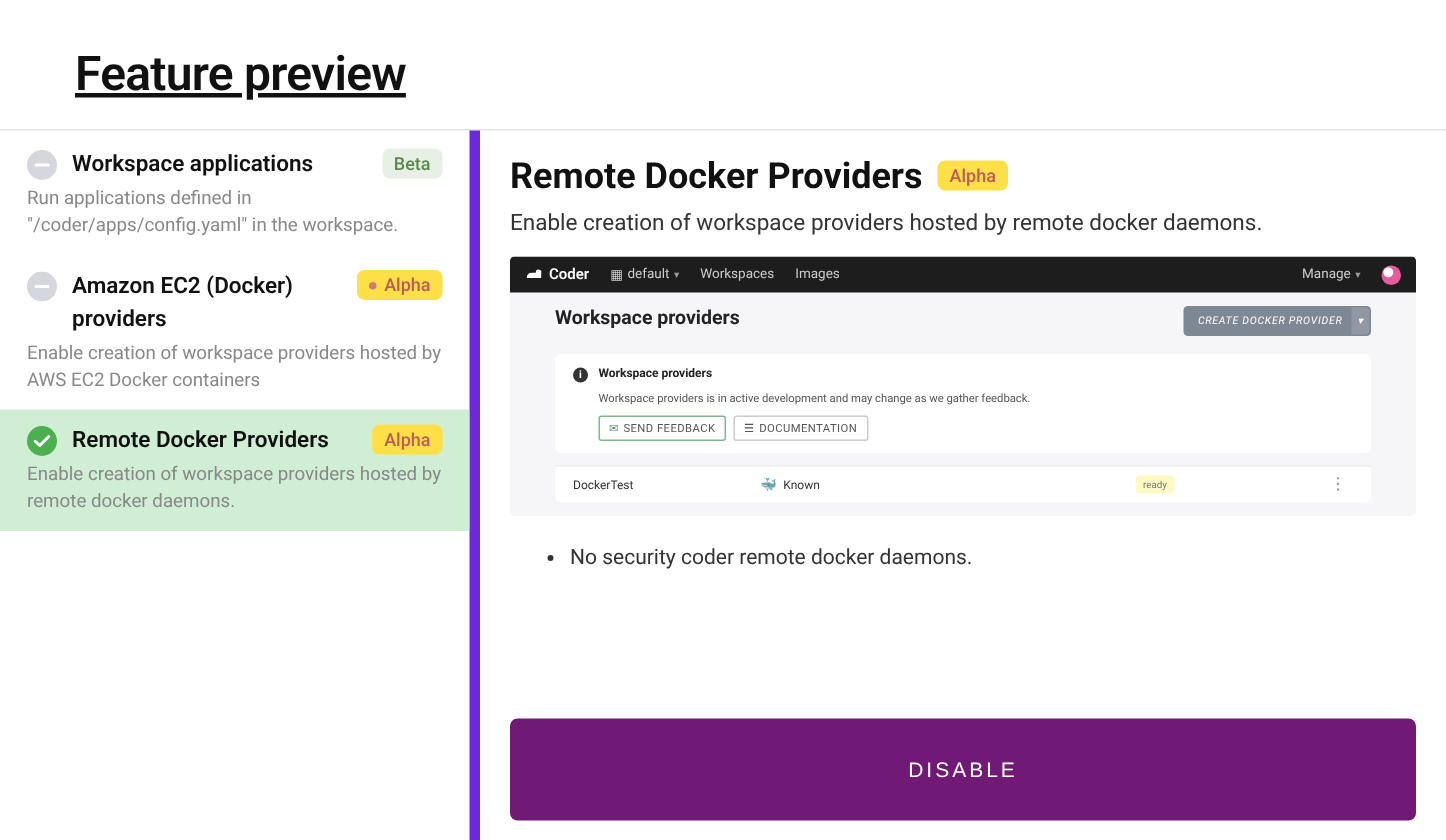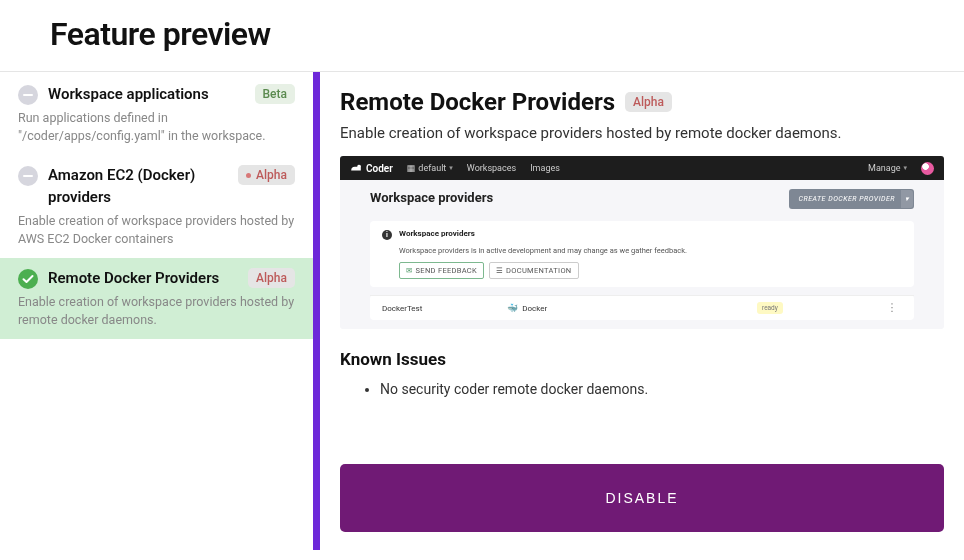--- a/index.html
+++ b/index.html
@@ -5,22 +5,23 @@
     * { box-sizing: border-box; margin: 0; padding: 0; }
     body {
       font-family: -apple-system, BlinkMacSystemFont, "Segoe UI", Roboto, sans-serif;
       background: #fff;
       color: #111;
       width: 964px;
       height: 560px;
       overflow: hidden;
     }
     .header {
-      padding: 15px 50px 18px;
+      padding: 30px 50px 18px;
       border-bottom: 1px solid #e5e5e5;
+      text-decoration: underline;
     }
     .header h1 {
       font-size: 32px;
       font-weight: 600;
       letter-spacing: -0.5px;
     }
     .content {
       display: flex;
       height: calc(100% - 82px);
     }
@@ -66,21 +67,21 @@
       display: inline-flex;
       align-items: center;
       gap: 5px;
       flex-shrink: 0;
     }
     .badge.beta {
       background: #e7f0e5;
       color: #5b8a4f;
     }
     .badge.alpha {
-      background: #e5e5e5;
+      background: #fde047;
       color: #bd5a5a;
     }
     .badge.alpha .dot {
       width: 5px; height: 5px; border-radius: 50%; background: #d87878;
     }
     .si-desc {
       font-size: 12.5px;
       color: #888;
       line-height: 1.45;
       margin-top: 3px;
@@ -283,32 +284,31 @@
               <span class="pv-mini g">✉ <span>SEND FEEDBACK</span></span>
               <span class="pv-mini w">☰ <span>DOCUMENTATION</span></span>
             </div>
           </div>
         </div>
         <div class="pv-table">
           <div class="pv-trow">
             <span>DockerTest</span>
             <span class="pv-docker">
                 <span class="di">🐳</span>
-                <span>Docker</span>
+                <span>Known</span>
               </span>
             <span></span>
             <span class="pv-status">ready</span>
             <span class="pv-dots">⋮</span>
           </div>
         </div>
       </div>
     </div>
 
     <div class="known-issues">
-      <h3>Known Issues</h3>
       <ul>
         <li>No security coder remote docker daemons.</li>
       </ul>
     </div>
 
     <div class="spacer"></div>
 
     <button class="disable-btn">DISABLE</button>
   </div>
 </div>

